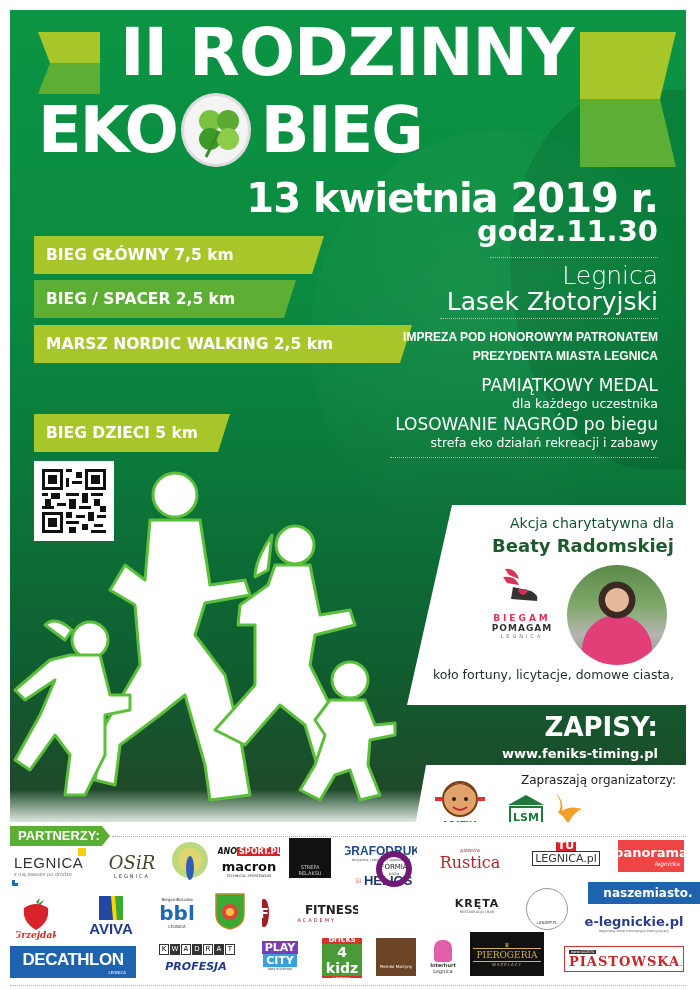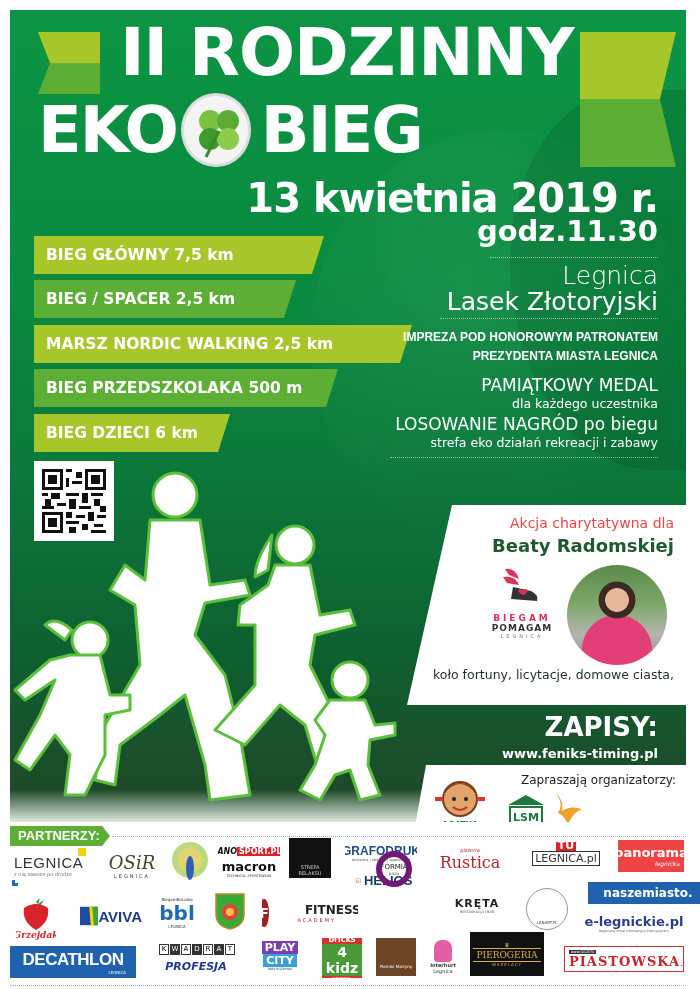--- a/index.html
+++ b/index.html
@@ -90,21 +90,21 @@
   
   .runners { position: absolute; left: 0; top: 455px; width: 400px; height: 360px; }
 
   
   .charity {
     position: absolute; left: 397px; top: 495px; width: 279px; height: 200px;
     background: #ffffff;
     clip-path: polygon(45px 0, 100% 0, 100% 100%, 0 100%);
   }
   .charity .intro {
-    position: absolute; right: 12px; top: 10px; color: #ef4444; font-size: 14px;
+    position: absolute; right: 12px; top: 10px; color: #14532d; font-size: 14px;
   }
   .charity .name {
     position: absolute; right: 12px; top: 30px; color: #1e5a2e; font-size: 18px; font-weight: bold;
   }
   .charity .photo {
     position: absolute; left: 160px; top: 60px; width: 100px; height: 100px; border-radius: 50%;
     background: radial-gradient(circle at 50% 35%, #e6b89a 0 14%, #3a2a22 15% 22%, transparent 23%),
                 radial-gradient(circle at 50% 85%, #e23f78 0 35%, transparent 36%),
                 linear-gradient(180deg, #5a8a4a 0%, #7fa86a 40%, #b5b5b0 70%, #8a8a88 100%);
     overflow: hidden;
@@ -176,22 +176,21 @@
     <span class="bieg">BIEG</span>
   </div>
 
   <div class="date">13 kwietnia 2019 r.</div>
   <div class="hour">godz.11.30</div>
   <div class="dotline" style="left:480px; top:247px; width:168px;"></div>
 
   <div class="race lime" style="top:226px; width:290px;">BIEG GŁÓWNY 7,5 km</div>
   <div class="race mid" style="top:270px; width:262px;">BIEG / SPACER 2,5 km</div>
   <div class="race lime" style="top:315px; width:378px;">MARSZ NORDIC WALKING 2,5 km</div>
-  <div class="race mid" style="top:359px; width:304px;">BIEG PRZEDSZKOLAKA 500 m</div>
-  <div class="race lime" style="top:404px; width:196px;">BIEG DZIECI 6 km</div>
+  <div class="race lime" style="top:404px; width:196px;">BIEG DZIECI 5 km</div>
 
   <div class="loc loc1">Legnica</div>
   <div class="loc loc2">Lasek Złotoryjski</div>
   <div class="dotline" style="left:430px; top:308px; width:218px;"></div>
 
   <div class="patron" style="top:318px;">IMPREZA POD HONOROWYM PATRONATEM</div>
   <div class="patron" style="top:337px;">PREZYDENTA MIASTA LEGNICA</div>
 
   <div class="perk big" style="top:365px;">PAMIĄTKOWY MEDAL</div>
   <div class="perk small" style="top:386px;">dla każdego uczestnika</div>
@@ -375,21 +374,21 @@
 <div class="logo" style="left:588px; top:882px; width:120px; height:22px; background:#1f62ad;">
   <span style="font-size:12px; font-weight:bold; color:#fff;">naszemiasto.</span>
 </div>
 
 <svg style="position:absolute; left:16px; top:896px;" width="40" height="44" viewBox="0 0 40 44">
   <path d="M20 6 L24 2 L22 8 L28 4 L24 10 Z" fill="#2e8a3a"></path>
   <path d="M8 12 Q20 4 32 12 Q34 26 20 34 Q6 26 8 12Z" fill="#d8232a"></path>
   <text x="20" y="42" font-size="9" fill="#d8232a" font-style="italic" font-weight="bold" text-anchor="middle" font-family="DejaVu Serif, serif">Grzejdak</text>
 </svg>
 
-<div class="logo" style="left:80px; top:893px; width:62px; height:46px; flex-direction:row;">
+<div class="logo" style="left:80px; top:893px; width:62px; height:46px; flex-direction:column;">
   <svg width="24" height="24" viewBox="0 0 24 24">
     <rect x="0" y="0" width="24" height="24" fill="#1f4aa0"></rect>
     <polygon points="14,0 24,0 24,24 18,24" fill="#3aaa35"></polygon>
     <polygon points="12,0 16,0 18,24 14,24" fill="#ffd400"></polygon>
   </svg>
   <span style="font-size:15px; font-weight:bold; color:#1f3a8a; font-family:'Liberation Sans',sans-serif;">AVIVA</span>
 </div>
 
 <div class="logo" style="left:156px; top:893px; width:42px; height:40px; flex-direction:column;">
   <span style="font-size:4px; color:#333;">BiegamBoLubię</span>

